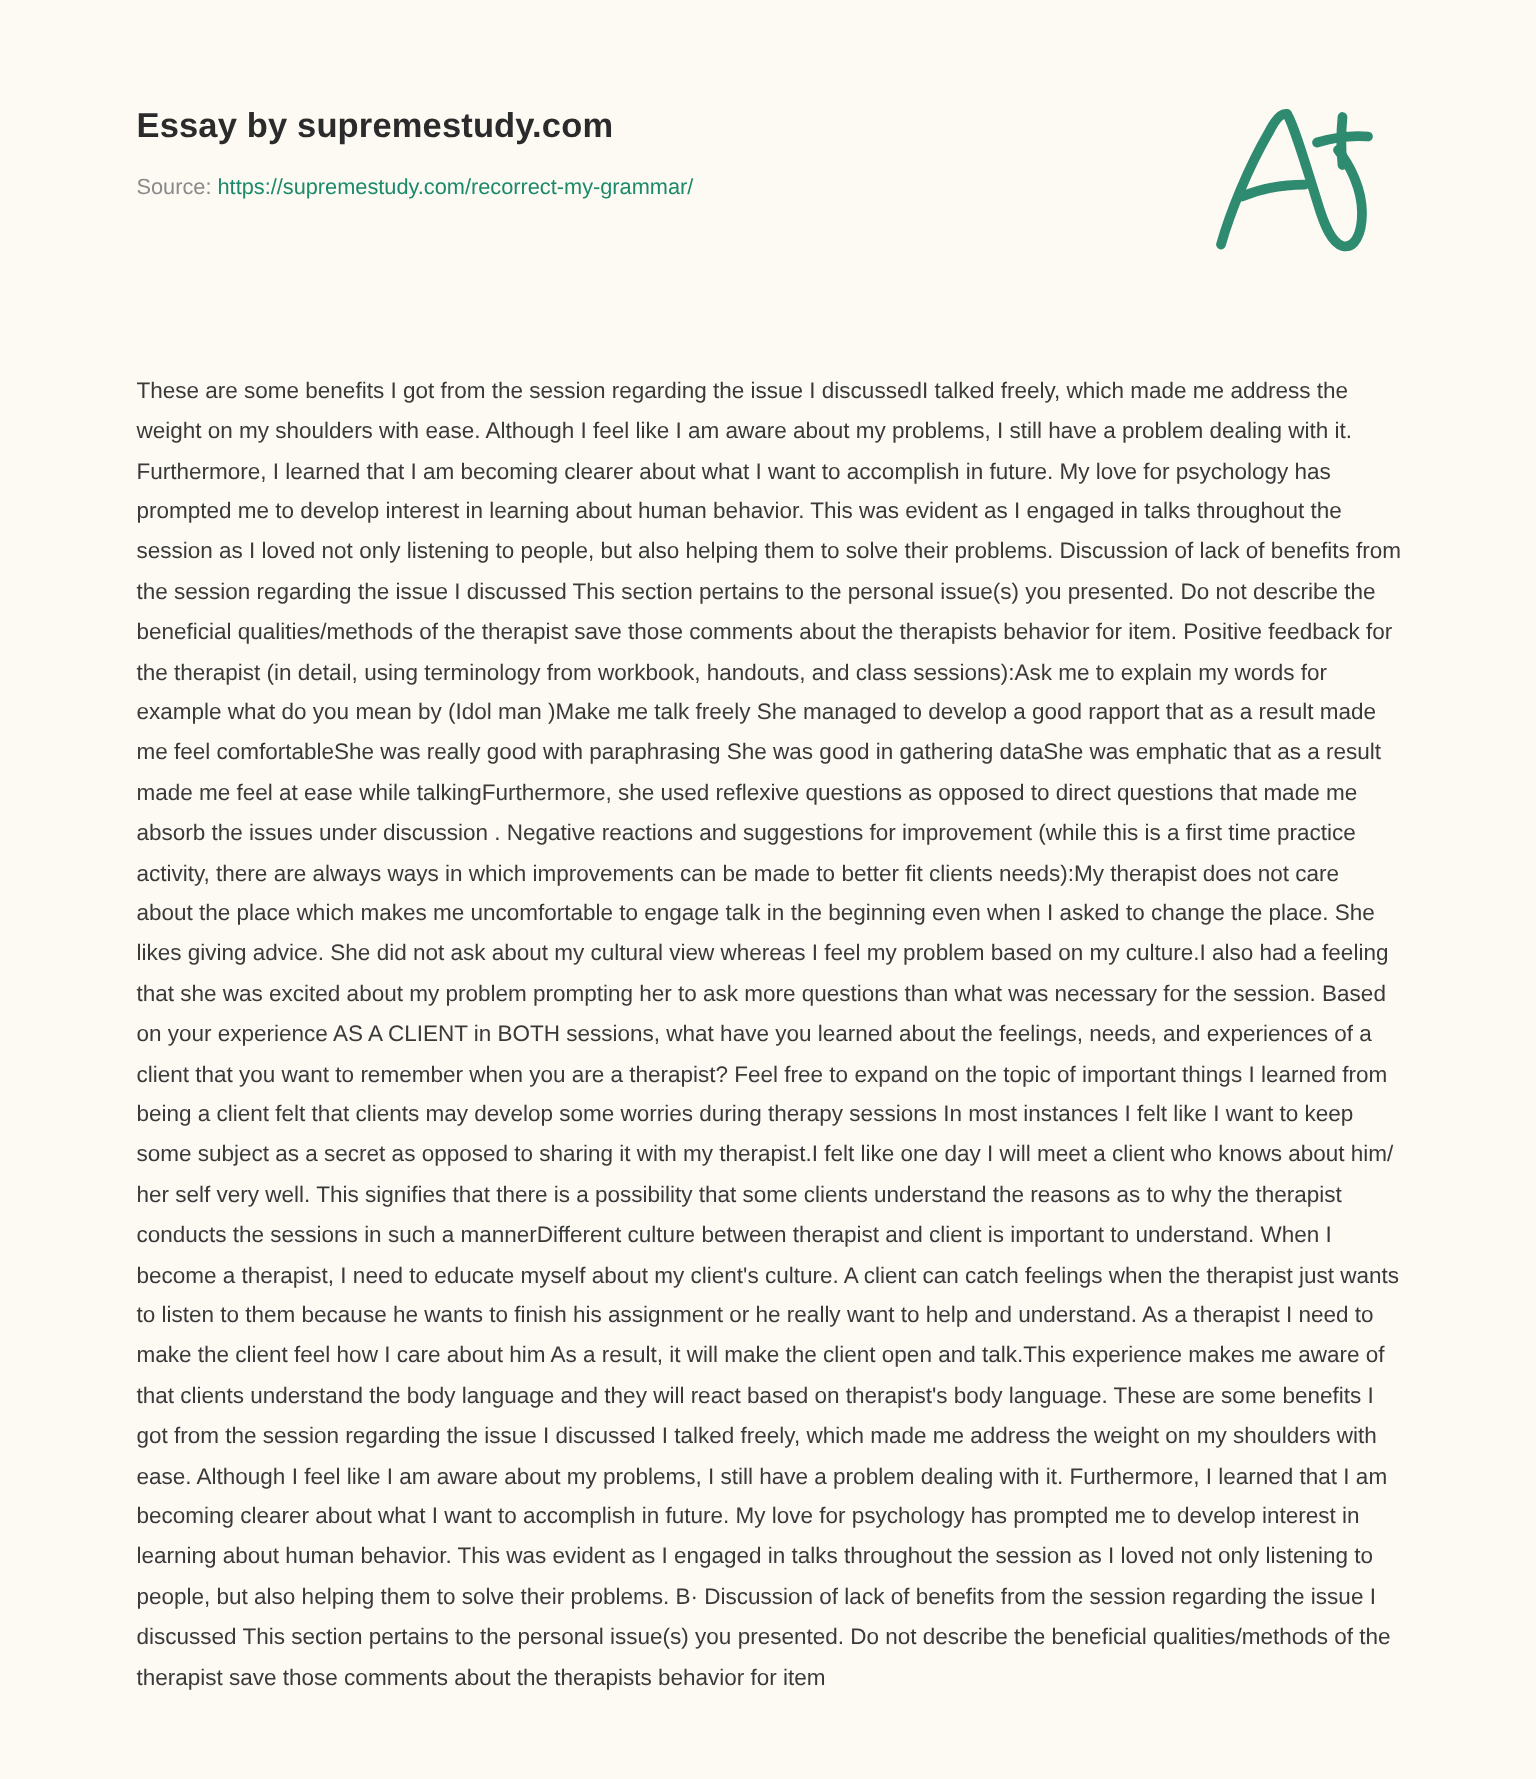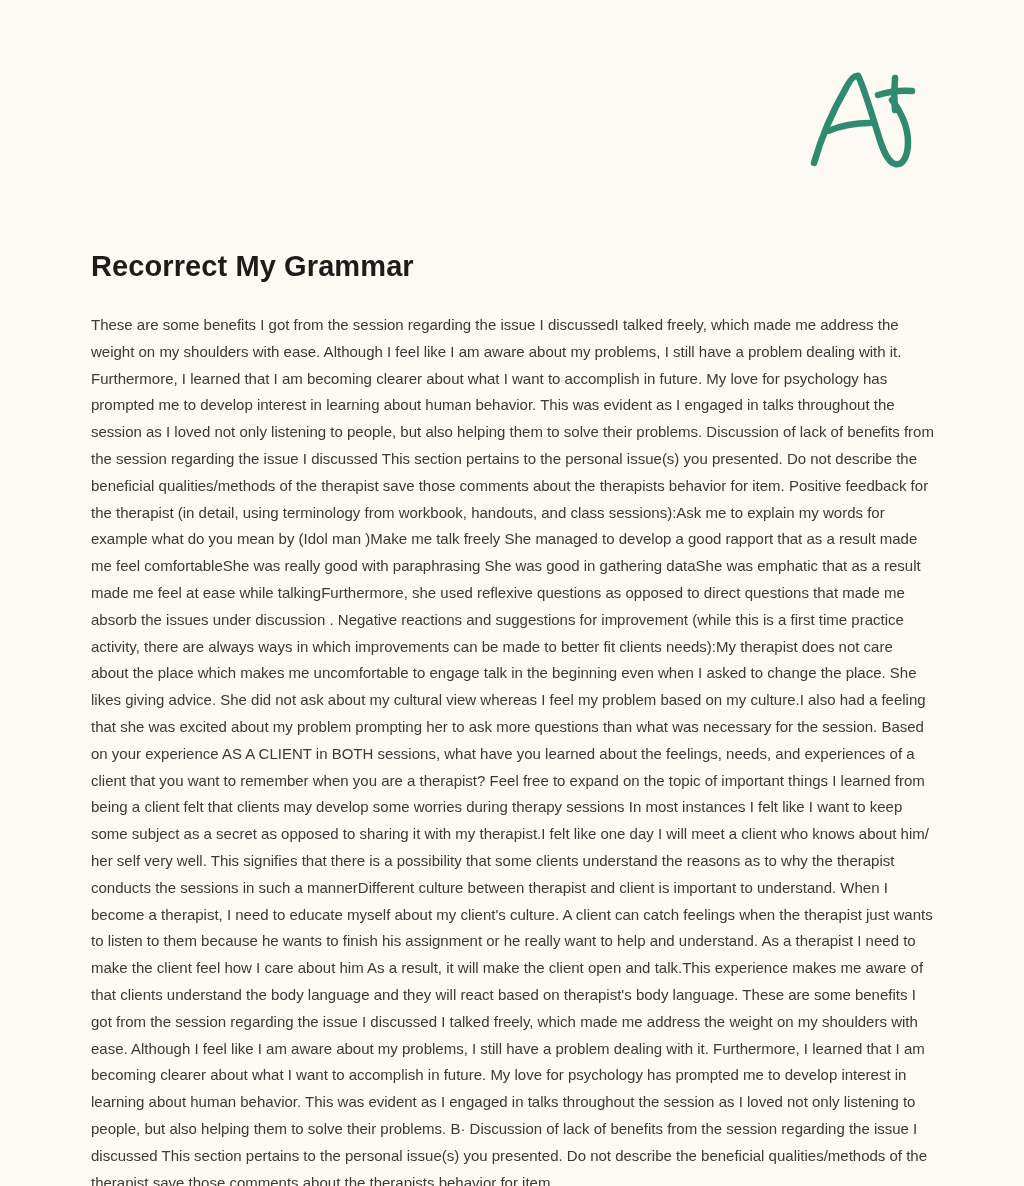--- a/index.html
+++ b/index.html
@@ -107,20 +107,28 @@
     margin: 0;
   }
 </style>
 </head>
 <body>
 
 <div class="page">
 
   <div class="header">
 
+    <div class="brand-block">
+      <div class="brand-title">Essay by supremestudy.com</div>
+
+      <div class="source-line">
+        <span class="source-label">Source:</span>
+        <a class="source-url" href="#">https://supremestudy.com/recorrect-my-grammar/</a>
+      </div>
+    </div>
 
     <div class="logo">
       <svg viewBox="0 0 130 120" xmlns="http://www.w3.org/2000/svg">
         <g fill="none" stroke="#2e8b6f" stroke-width="6.5" stroke-linecap="round" stroke-linejoin="round">
 
           <path d="M14 101 C 20 80, 32 50, 46 26 C 50 18, 54 13, 58 14"></path>
 
           <path d="M58 14 C 62 20, 70 46, 78 72 C 83 89, 88 100, 95 102
                    C 103 104, 108 94, 108 80 C 108 64, 100 48, 92 38"></path>
 
@@ -129,20 +137,19 @@
           <path d="M78 33 C 88 30, 100 28, 112 29"></path>
 
           <path d="M95 16 C 94 26, 94 38, 95 48"></path>
         </g>
       </svg>
     </div>
 
   </div>
 
   <div class="article">
-    <h1 class="article-title">Recorrect My Grammar</h1>
 
     <div class="article-body">
       <p>These are some benefits I got from the session regarding the issue I discussedI talked freely, which made me address the weight on my shoulders with ease. Although I feel like I am aware about my problems, I still have a problem dealing with it. Furthermore, I learned that I am becoming clearer about what I want to accomplish in future. My love for psychology has prompted me to develop interest in learning about human behavior. This was evident as I engaged in talks throughout the session as I loved not only listening to people, but also helping them to solve their problems. Discussion of lack of benefits from the session regarding the issue I discussed This section pertains to the personal issue(s) you presented. Do not describe the beneficial qualities/methods of the therapist  save those comments about the therapists behavior for item. Positive feedback for the therapist (in detail, using terminology from workbook, handouts, and class sessions):Ask me to explain my words for example what do you mean by (Idol man )Make me talk freely She managed to develop a good rapport that as a result made me feel comfortableShe was really good with paraphrasing She was good in gathering dataShe was emphatic that as a result made me feel at ease while talkingFurthermore, she used reflexive questions as opposed to direct questions that made me absorb the issues under discussion . Negative reactions and suggestions for improvement (while this is a first time practice activity, there are always ways in which improvements can be made to better fit clients needs):My therapist does not care about the place which makes me uncomfortable to engage talk in the beginning even when I asked to change the place. She likes giving advice. She did not ask about my cultural view whereas I feel my problem based on my culture.I also had a feeling that she was excited about my problem prompting her to ask more questions than what was necessary for the session. Based on your experience AS A CLIENT in BOTH sessions, what have you learned about the feelings, needs, and experiences of a client that you want to remember when you are a therapist? Feel free to expand on the topic of important things I learned from being a client felt that clients may develop some worries during therapy sessions In most instances I felt like I want to keep some subject as a secret as opposed to sharing it with my therapist.I felt like one day I will meet a client who knows about him/ her self very well. This signifies that there is a possibility that some clients understand the reasons as to why the therapist conducts the sessions in such a mannerDifferent culture between therapist and client is important to understand. When I become a therapist, I need to educate myself about my client's culture. A client can catch feelings when the therapist just wants to listen to them because he wants to finish his assignment or he really want to help and understand. As a therapist I need to make the client feel how I care about him As a result, it will make the client open and talk.This experience makes me aware of that clients understand the body language and they will react based on therapist's body language. These are some benefits I got from the session regarding the issue I discussed I talked freely, which made me address the weight on my shoulders with ease. Although I feel like I am aware about my problems, I still have a problem dealing with it. Furthermore, I learned that I am becoming clearer about what I want to accomplish in future. My love for psychology has prompted me to develop interest in learning about human behavior. This was evident as I engaged in talks throughout the session as I loved not only listening to people, but also helping them to solve their problems. B· Discussion of lack of benefits from the session regarding the issue I discussed This section pertains to the personal issue(s) you presented. Do not describe the beneficial qualities/methods of the therapist  save those comments about the therapists behavior for item</p>
     </div>
   </div>
 
 </div>
 
 </body></html>

